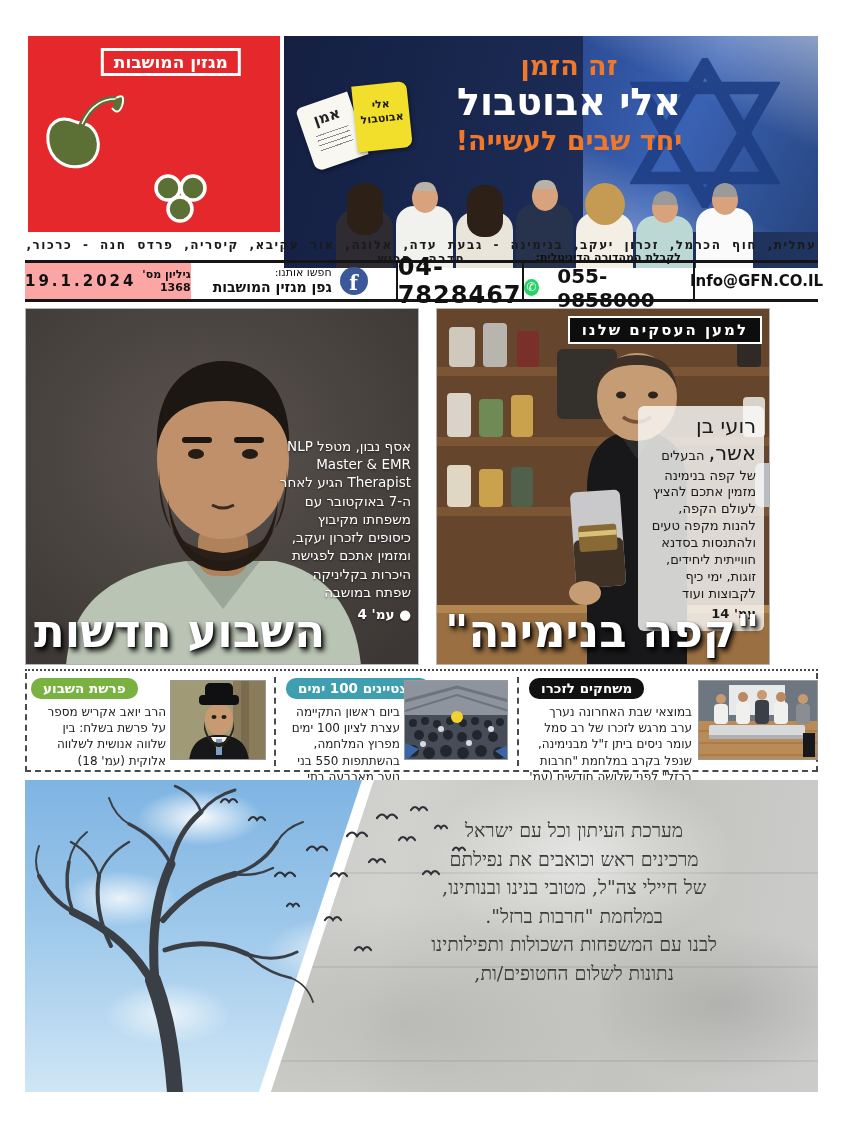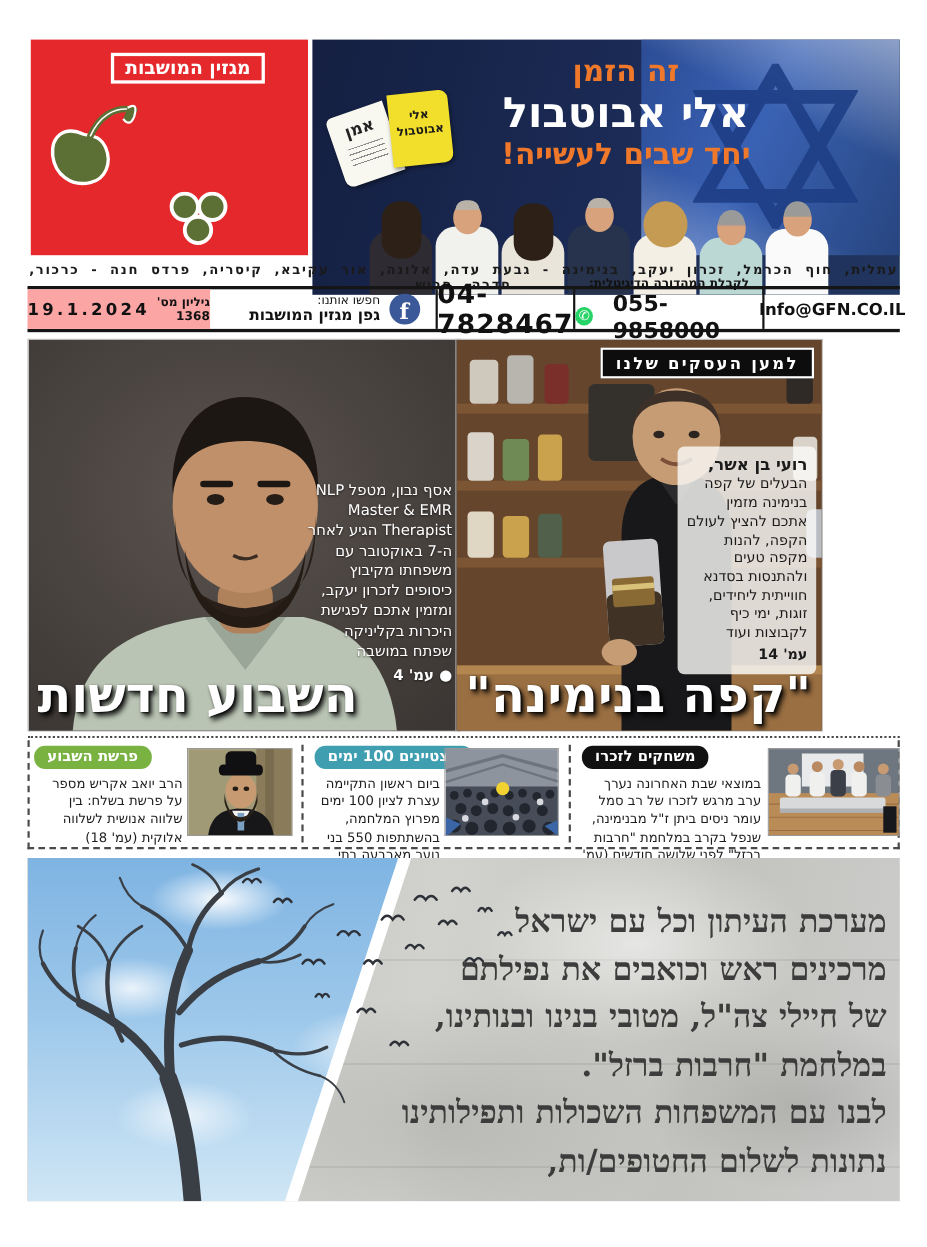--- a/index.html
+++ b/index.html
@@ -79,37 +79,37 @@
   }
   
   .info-bar {
     position:absolute; left:25px; right:25px; top:260px; height:42px;
     border-top:3px solid #151515; border-bottom:3px solid #151515;
     display:flex; align-items:stretch;
   }
   .issue-box { width:172px; background:#fca5a5; display:flex; flex-direction:row; justify-content:center; align-items:center; direction:rtl; }
   .issue-no { font-size:11px; font-weight:bold; }
   .issue-date { font-size:15px; font-weight:bold; letter-spacing:3px; direction:ltr; }
-  .fb-sec { width:212px; display:flex; align-items:center; justify-content:flex-end; gap:8px; padding-right:14px;border-radius:10px; }
+  .fb-sec { width:212px; display:flex; align-items:center; justify-content:flex-end; gap:8px; padding-right:28px;border-radius:10px; }
   .fb-text { direction:rtl; text-align:right; line-height:1.15; }
   .fb-find { font-size:11px; }
   .fb-name { font-size:14px; font-weight:bold; }
   .fb-icon { width:28px; height:28px; border-radius:50%; background:#3b5998; color:#fff; font-weight:bold; font-size:20px; display:flex; justify-content:center; align-items:flex-end; font-family:"DejaVu Serif",serif; overflow:hidden; }
   .phone-sec { flex:1; display:flex; align-items:center; justify-content:center; border-left:2px solid #151515; font-size:24px; font-weight:bold; letter-spacing:1px; direction:ltr; }
   .wa-sec { width:178px; border-left:2px solid #151515; display:flex; flex-direction:column; justify-content:center; align-items:center; direction:rtl; }
   .wa-label { font-size:11px; font-weight:bold; }
   .wa-row { display:flex; align-items:center; gap:5px; direction:ltr; }
   .wa-icon { width:17px; height:17px; border-radius:50%; background:#25d366; position:relative; }
   .wa-icon::after { content:"✆"; position:absolute; inset:0; color:#fff; font-size:12px; line-height:17px; text-align:center; }
   .wa-num { font-size:20px; font-weight:bold;margin-left:13px; }
   .email-sec { width:125px; display:flex; align-items:center; justify-content:center; border-left:2px solid #151515; font-size:15px; font-weight:bold; }
   
   .article { position:absolute; top:308px; height:357px; border:1px solid #b5b5b5; overflow:hidden; }
   .article-left { left:25px; width:394px; }
-  .article-right { left:414px; width:334px; }
+  .article-right { left:436px; width:334px; }
   .art-photo { position:absolute; inset:0; }
   .left-body {
     position:absolute; top:128px; right:7px; width:138px; direction:rtl; text-align:right;
     color:#fff; font-size:13.5px; line-height:1.35; font-weight:500;
     text-shadow:0 1px 2px rgba(0,0,0,.6);
   }
   .left-pageref { display:block; margin-top:4px; font-weight:bold; }
   .headline {
     position:absolute; bottom:6px; left:8px; color:#fff; font-weight:bold;
     font-size:45px; direction:rtl; white-space:nowrap;
@@ -118,21 +118,21 @@
   .biz-tag {
     position:absolute; top:7px; right:7px; background:#0d0d0d; border:2px solid #fff;
     color:#fff; font-weight:bold; font-size:15px; letter-spacing:2px;
     padding:3px 12px; direction:rtl; white-space:nowrap;
   }
   .right-infobox {
     position:absolute; top:97px; right:5px; width:126px; background:rgba(250,250,248,.82);
     border-radius:6px; padding:7px 8px 8px; direction:rtl; text-align:right;
     color:#1a1a1a; font-size:13px; line-height:1.3;
   }
-  .right-name { font-weight:bold; font-size:15px; }
+  .right-name { font-weight:normal; font-size:21px; }
   .right-pageref { display:block; font-weight:bold; margin-top:3px; }
   
   .dotline { position:absolute; left:25px; right:25px; top:669px; border-top:2px dotted #4a4a4a; }
   .teasers {
     position:absolute; left:25px; right:25px; top:673px; height:99px;
     border-bottom:2px dashed #4a4a4a; border-left:2px dashed #4a4a4a; border-right:2px dashed #4a4a4a;
   }
   .tdiv { position:absolute; top:4px; bottom:4px; width:0; border-left:2px dashed #4a4a4a; }
   .teaser { position:absolute; top:0; bottom:0; }
   .t-label {
@@ -159,23 +159,23 @@
     background:
       radial-gradient(90px 40px at 22% 12%, rgba(255,255,255,.95), rgba(255,255,255,0) 70%),
       radial-gradient(120px 55px at 55% 22%, rgba(255,255,255,.9), rgba(255,255,255,0) 70%),
       radial-gradient(80px 40px at 12% 38%, rgba(255,255,255,.8), rgba(255,255,255,0) 70%),
       radial-gradient(110px 50px at 40% 55%, rgba(255,255,255,.75), rgba(255,255,255,0) 70%),
       radial-gradient(90px 45px at 18% 75%, rgba(255,255,255,.7), rgba(255,255,255,0) 70%),
       linear-gradient(180deg,#7fb4e2 0%,#9cc7ea 45%,#cfe6f5 100%);
     -webkit-clip-path:polygon(0 0,42.5% 0,29.5% 100%,0 100%); clip-path:polygon(0 0,42.5% 0,29.5% 100%,0 100%); }
   .mem-tree, .mem-birds { position:absolute; left:0; top:0; }
   .mem-text {
-    position:absolute; top:36px; left:40%; right:12px; direction:rtl; text-align:right;
-    font-family:"DejaVu Serif","Liberation Serif",serif; font-weight:bold;
-    font-size:29px; line-height:1.5; color:#3c3c3c;
+    position:absolute; top:36px; left:40%; right:12px; direction:rtl; text-align:center;
+    font-family:"DejaVu Serif","Liberation Serif",serif; font-weight:normal;
+    font-size:19px; line-height:1.5; color:#3c3c3c;
   }
 </style>
 </head>
 <body>
 
 <div class="page">
 
   <div class="logo-box">
     <svg class="logo-leaf" width="95" height="110" viewBox="0 0 95 110">
       <path d="M38 38 C20 30 8 40 10 58 C12 74 26 86 44 82 C58 79 64 64 58 50 C52 38 44 40 38 38 Z" fill="#5c6f34" stroke="#fff" stroke-width="3"></path>

